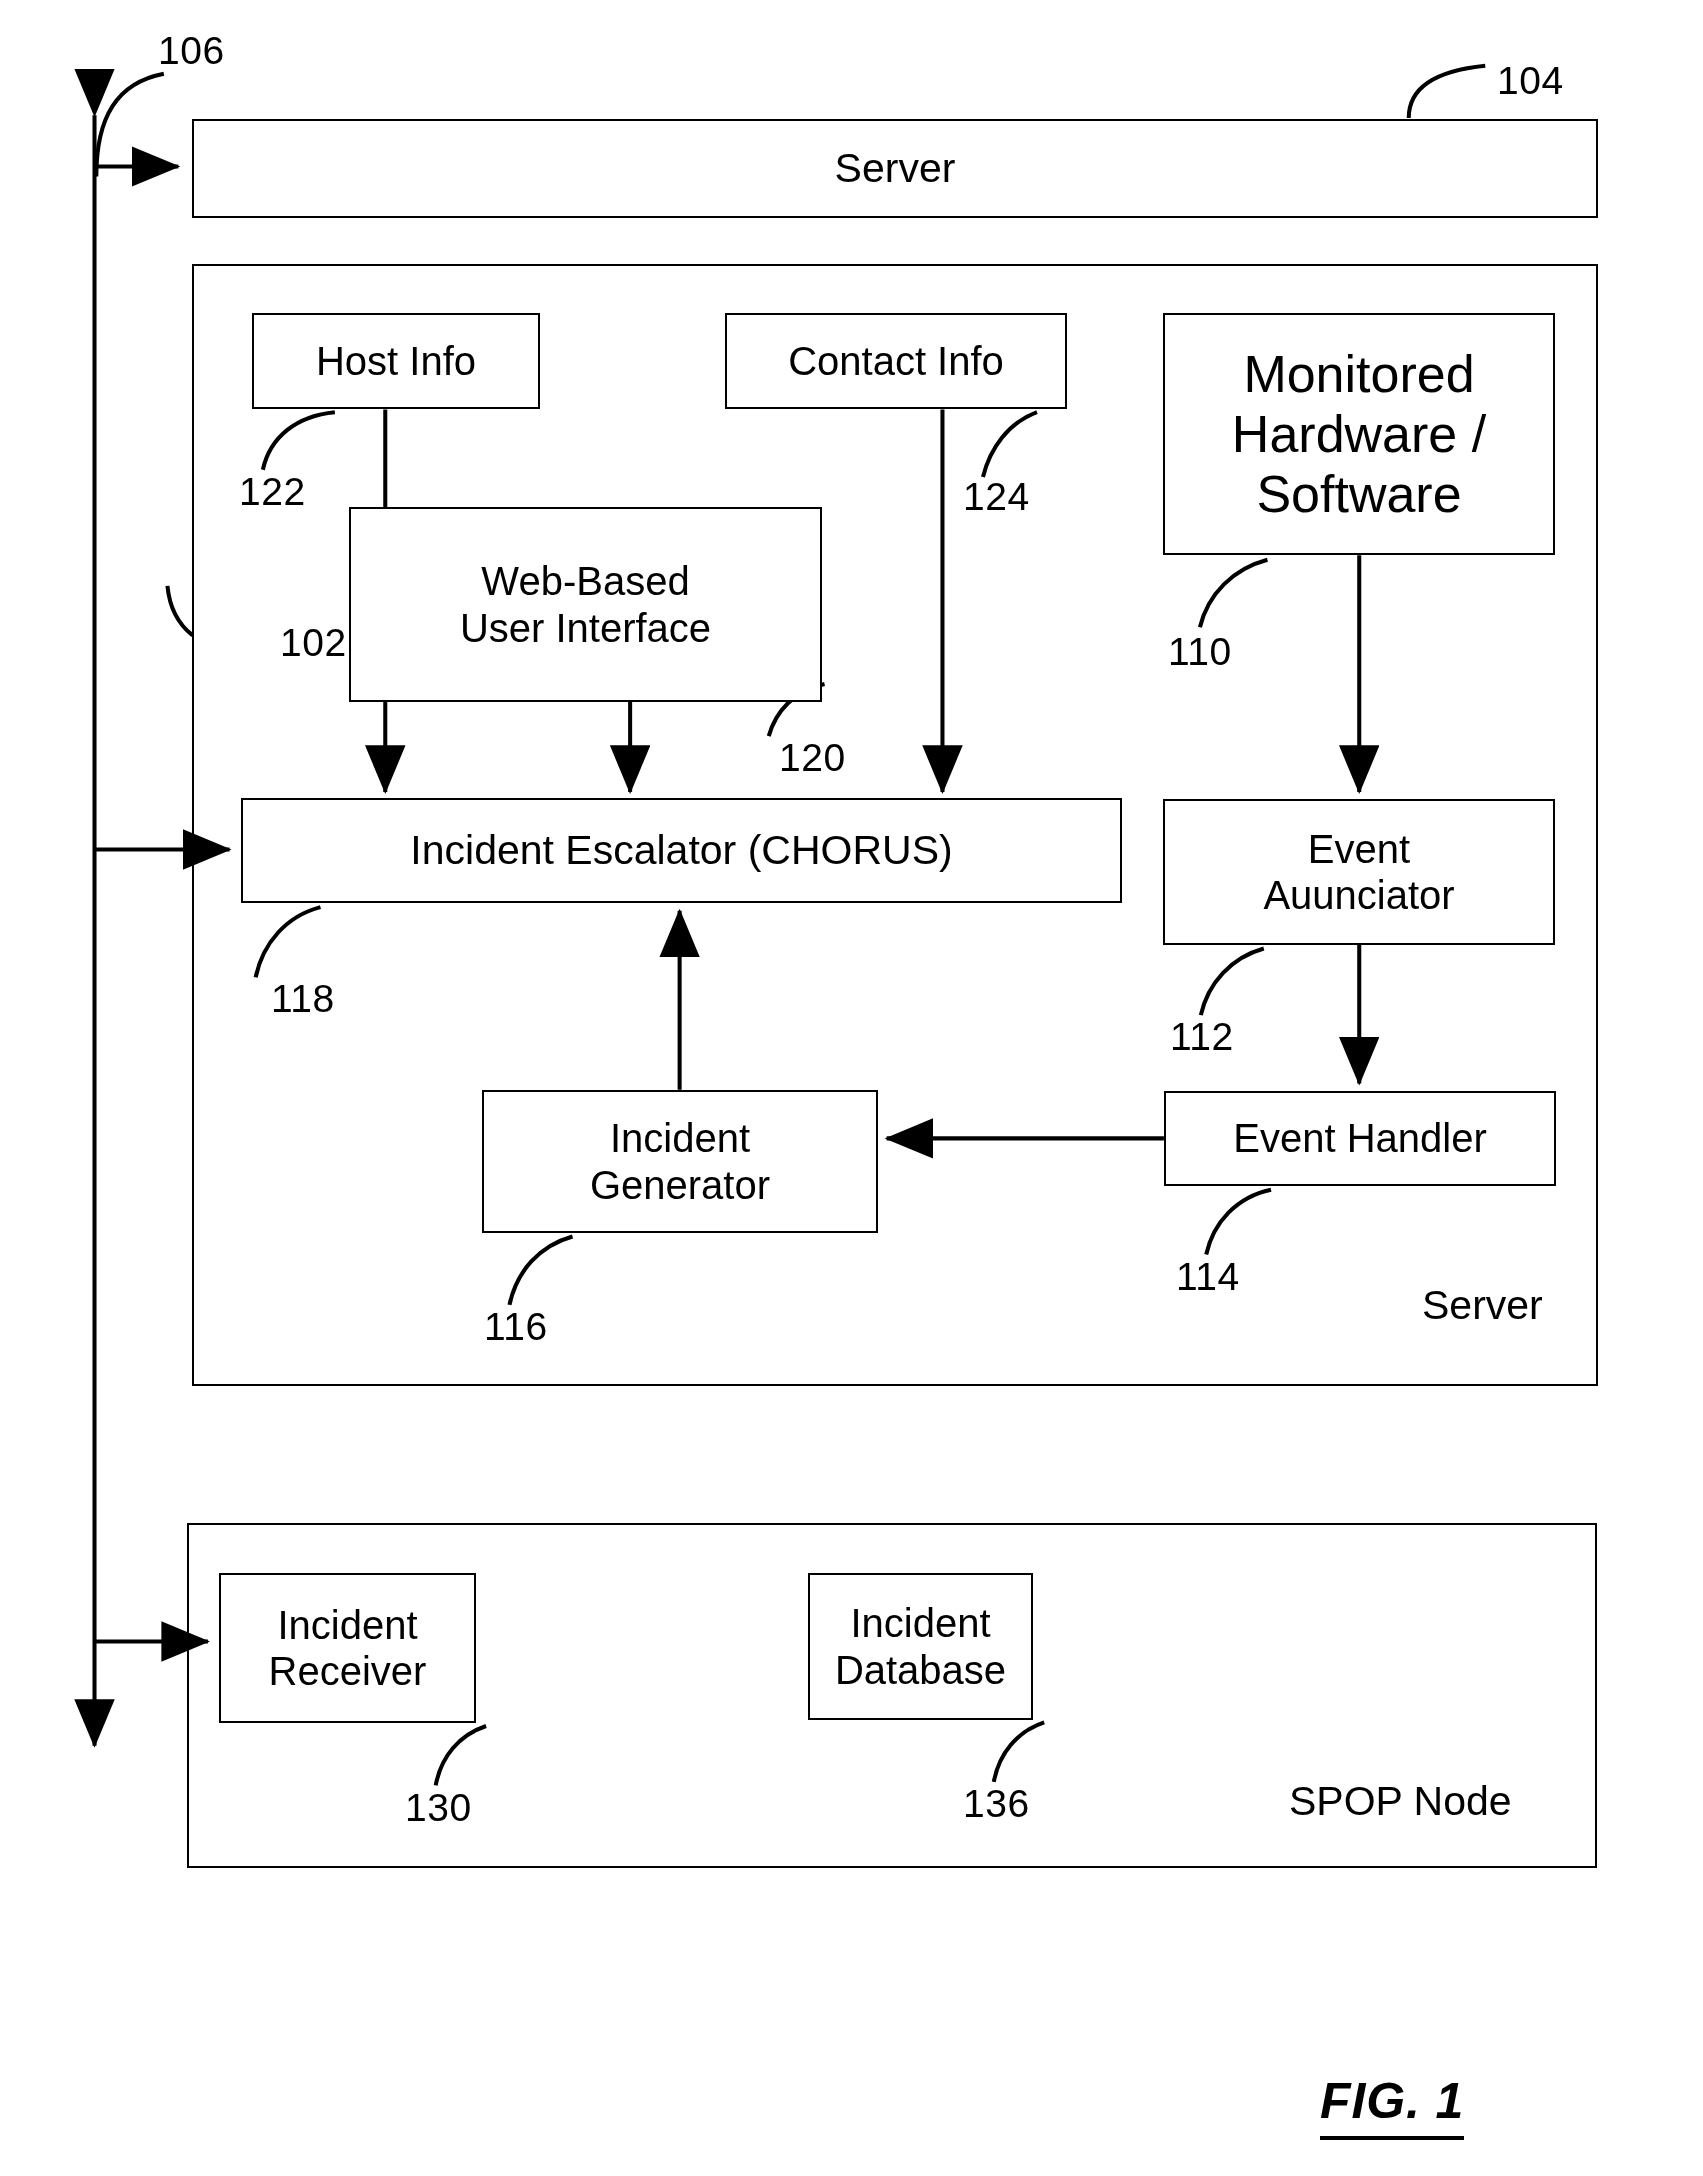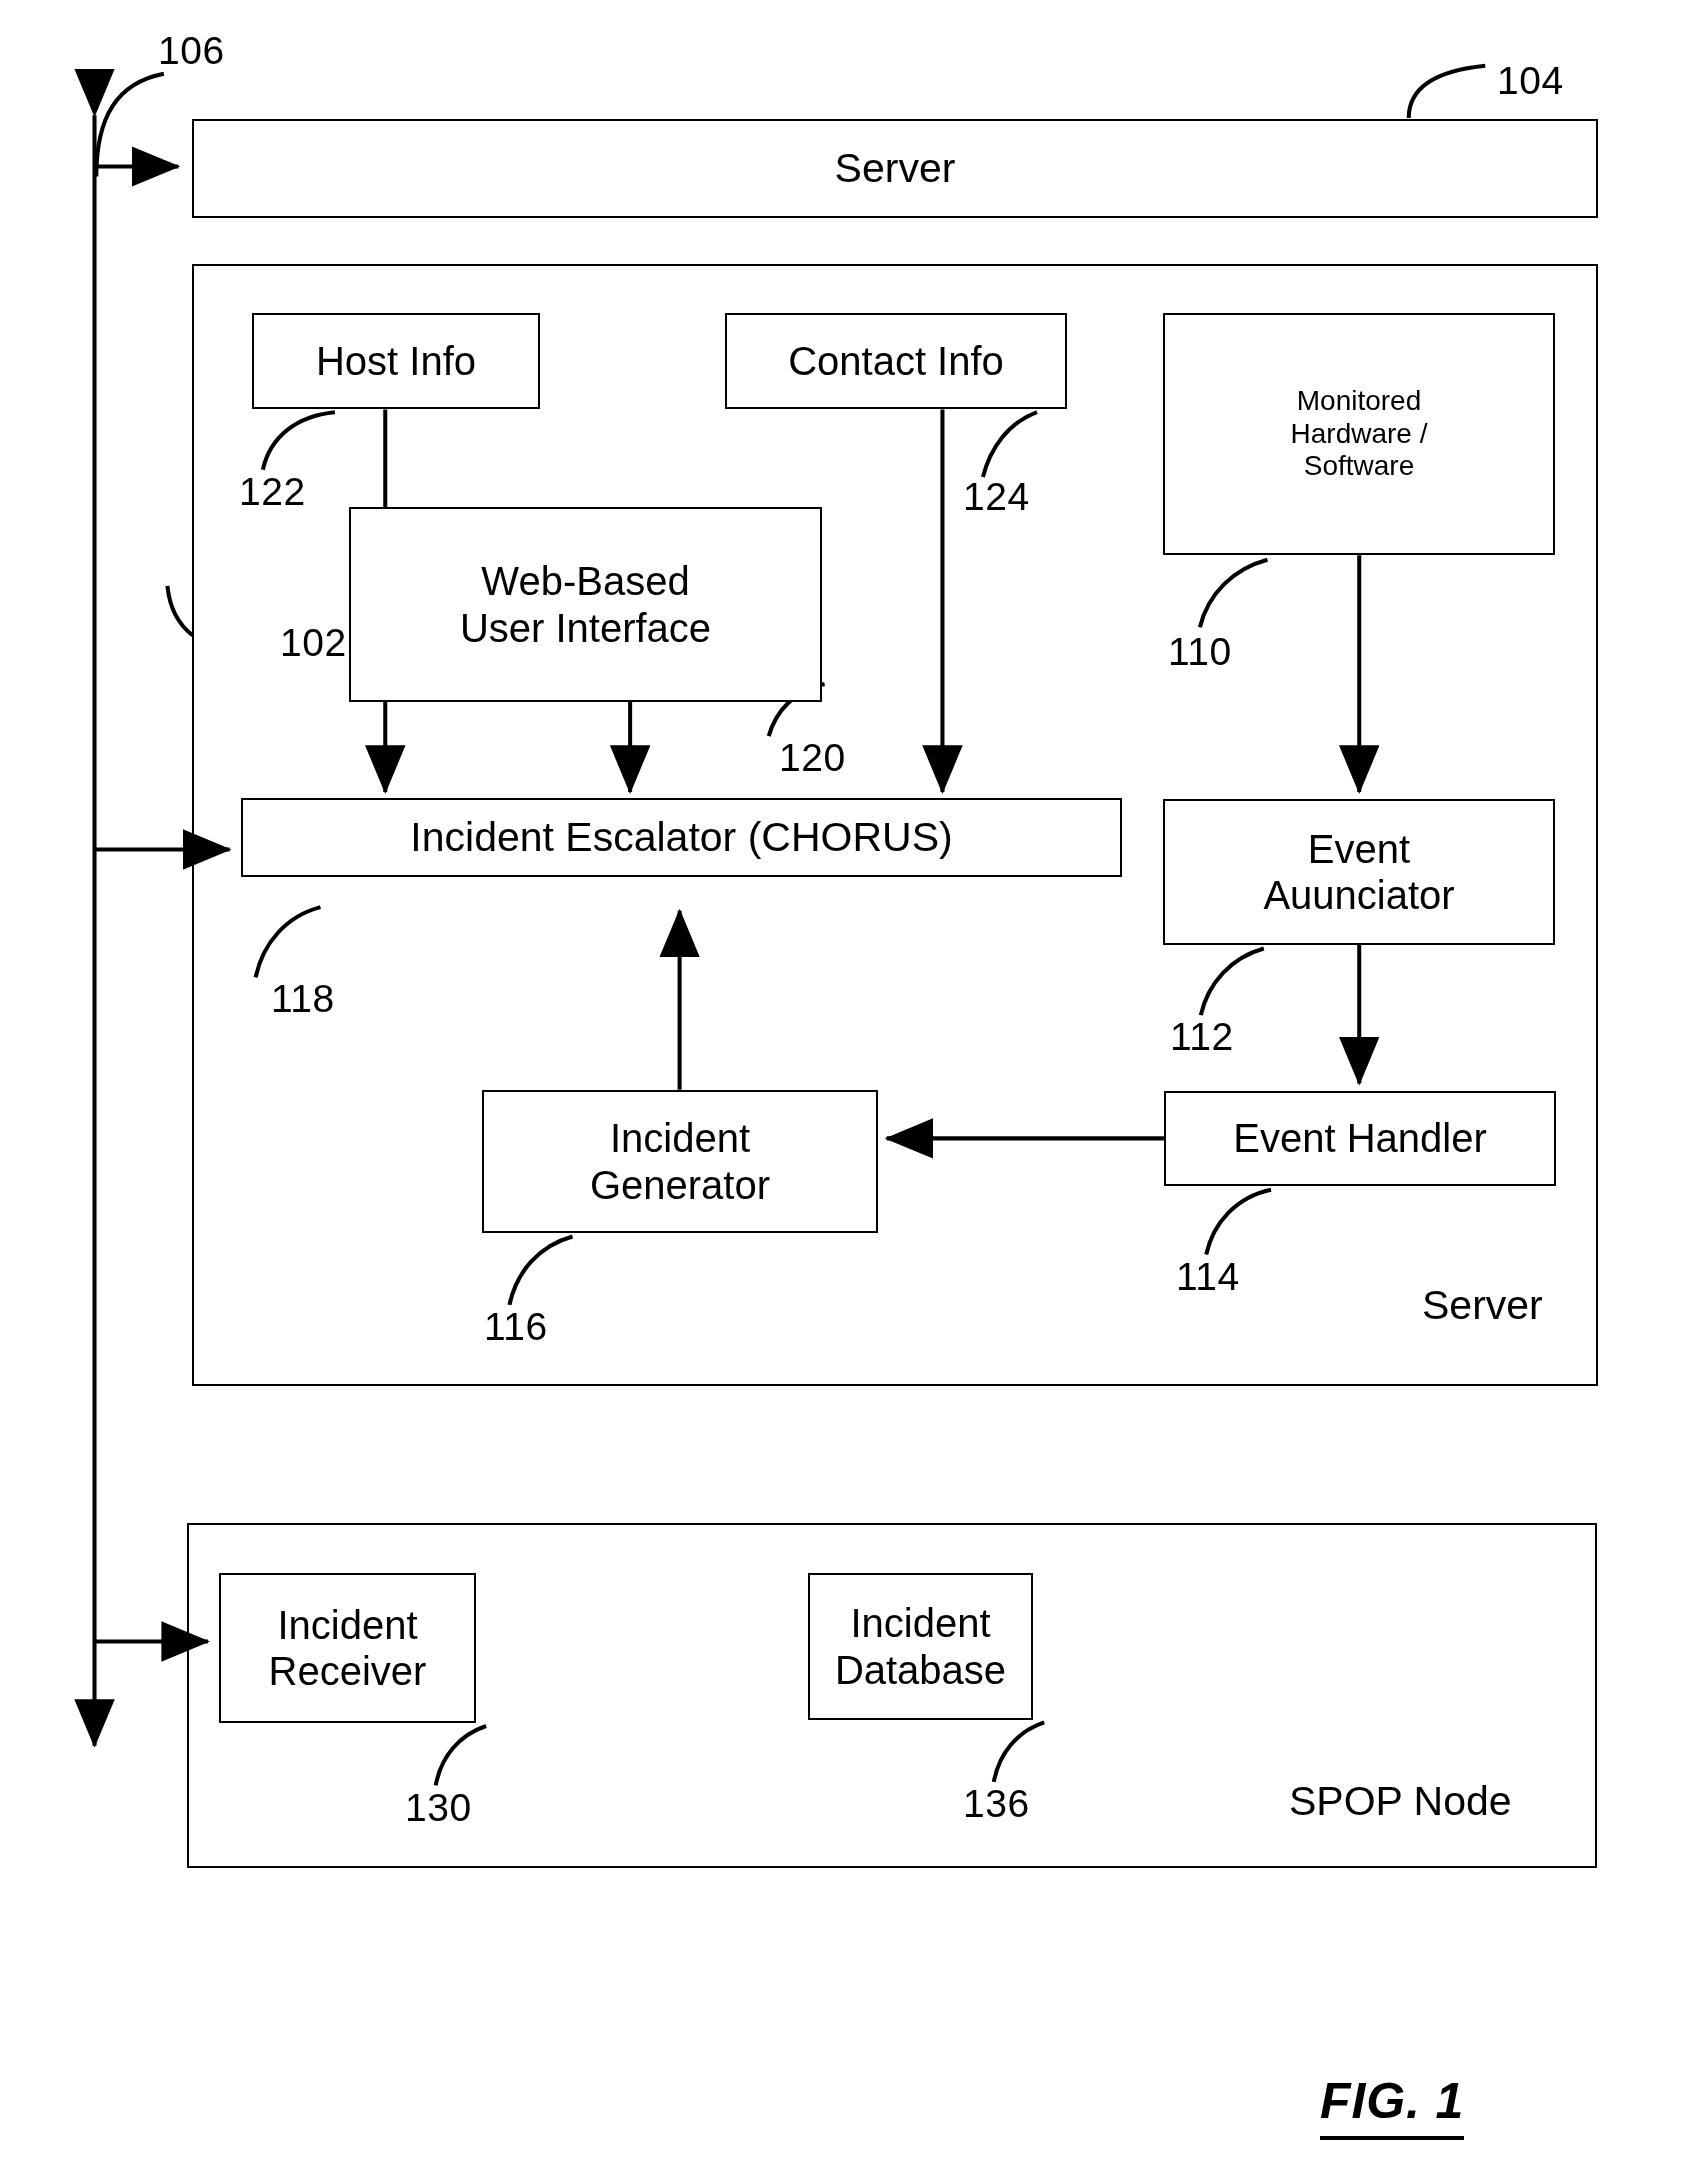--- a/index.html
+++ b/index.html
@@ -103,34 +103,34 @@
   <div class="node" style="left:252px;top:313px;width:288px;height:96px;font-size:40px;">
     <span>Host Info</span>
   </div>
   <div class="ref" style="left:239px;top:470px;">122</div>
 
   <div class="node" style="left:725px;top:313px;width:342px;height:96px;font-size:40px;">
     <span>Contact Info</span>
   </div>
   <div class="ref" style="left:963px;top:475px;">124</div>
 
-  <div class="node" style="left:1163px;top:313px;width:392px;height:242px;font-size:28px;flex-direction:column;">
+  <div class="node" style="left:1163px;top:313px;width:392px;height:242px;font-size:52px;flex-direction:column;">
     <span>Monitored</span>
     <span>Hardware /</span>
     <span>Software</span>
   </div>
   <div class="ref" style="left:1168px;top:630px;">110</div>
 
   <div class="node" style="left:349px;top:487px;width:473px;height:195px;font-size:40px;flex-direction:column;margin-top:20px;">
     <span>Web-Based</span>
     <span>User Interface</span>
   </div>
   <div class="ref" style="left:779px;top:736px;">120</div>
 
-  <div class="node" style="left:241px;top:798px;width:881px;height:79px;font-size:41px;">
+  <div class="node" style="left:241px;top:798px;width:881px;height:105px;font-size:41px;">
     <span>Incident Escalator (CHORUS)</span>
   </div>
   <div class="ref" style="left:239px;top:977px;margin-left:32px;">118</div>
 
   <div class="node" style="left:1163px;top:799px;width:392px;height:146px;font-size:40px;flex-direction:column;">
     <span>Event</span>
     <span>Auunciator</span>
   </div>
   <div class="ref" style="left:1170px;top:1015px;">112</div>
 

